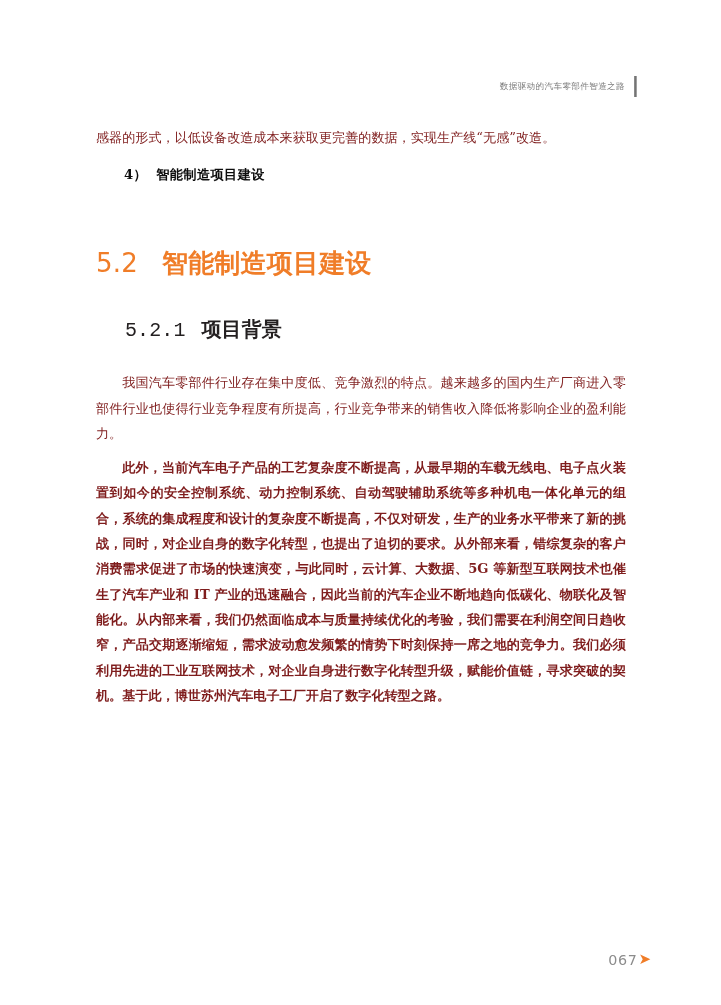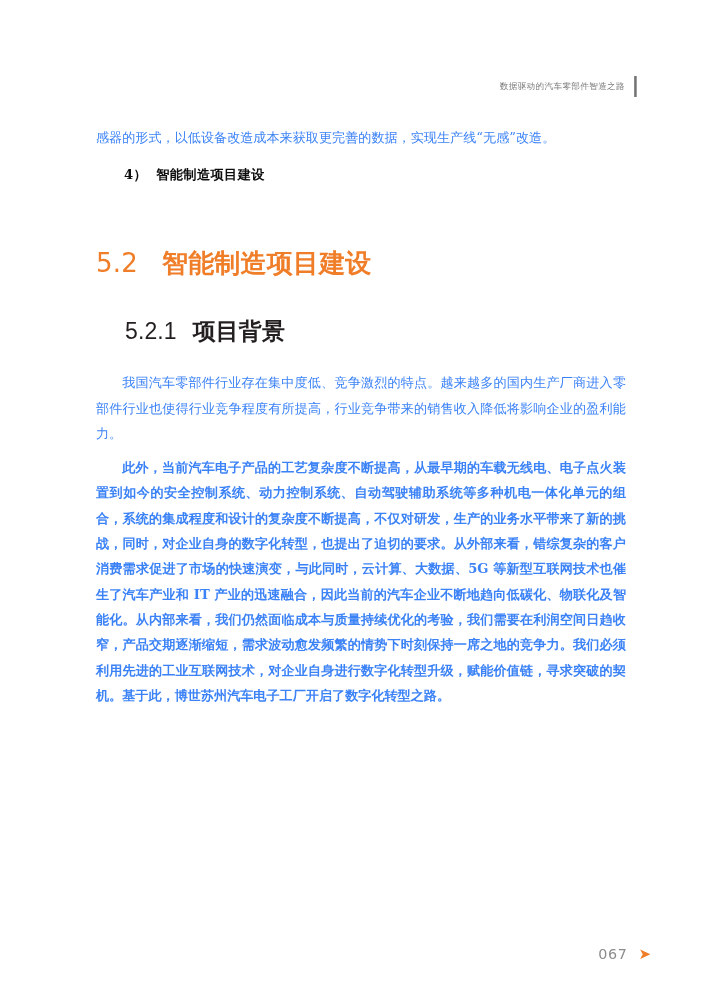--- a/index.html
+++ b/index.html
@@ -51,21 +51,21 @@
     left: 96px;
     top: 108px;
     width: 530px;
   }
 
   p.body-text {
     margin: 0;
     font-family: "DejaVu Serif", serif;
     font-size: 13.1px;
     line-height: 25.3px;
-    color: #3b82f6;
+    color: #7f1d1d;
     text-align: justify;
     text-justify: inter-character;
     letter-spacing: 0.02px;
   }
   p.body-text.indent {
     text-indent: 2em;
   }
   p.cont {
     margin-top: 0;
     font-weight: bold;
@@ -98,44 +98,44 @@
     white-space: nowrap;
   }
   .h-section .sec-num {
     margin-right: 24px;
     font-weight: normal;
   }
 
   
   .h-subsection {
     margin: 38px 0 0 29px;
-    font-family: Liberation Sans, sans-serif;
+    font-family: Liberation Mono, monospace;
     font-weight: bold;
-    font-size: 23px;
+    font-size: 20px;
     line-height: 26px;
     color: #231f20;
     letter-spacing: 0.1px;
     white-space: nowrap;
   }
   .h-subsection .subsec-num {
     margin-right: 16px;
     font-weight: normal;
   }
 
   .gap-after-subheading { height: 26px; }
   .para-gap { height: 9px; }
 
   
   .folio {
     position: absolute;
     right: 70px;
     bottom: 55px;
     display: flex;
-    align-items: flex-start;
-    gap: 11px;
+    align-items: flex-end;
+    gap: 1px;
     height: 20px;
   }
   .folio .folio-num {
     font-family: "DejaVu Sans", sans-serif;
     font-size: 14.3px;
     font-weight: normal;
     color: #8c8c8c;
     letter-spacing: 0.6px;
     line-height: 1;
   }

